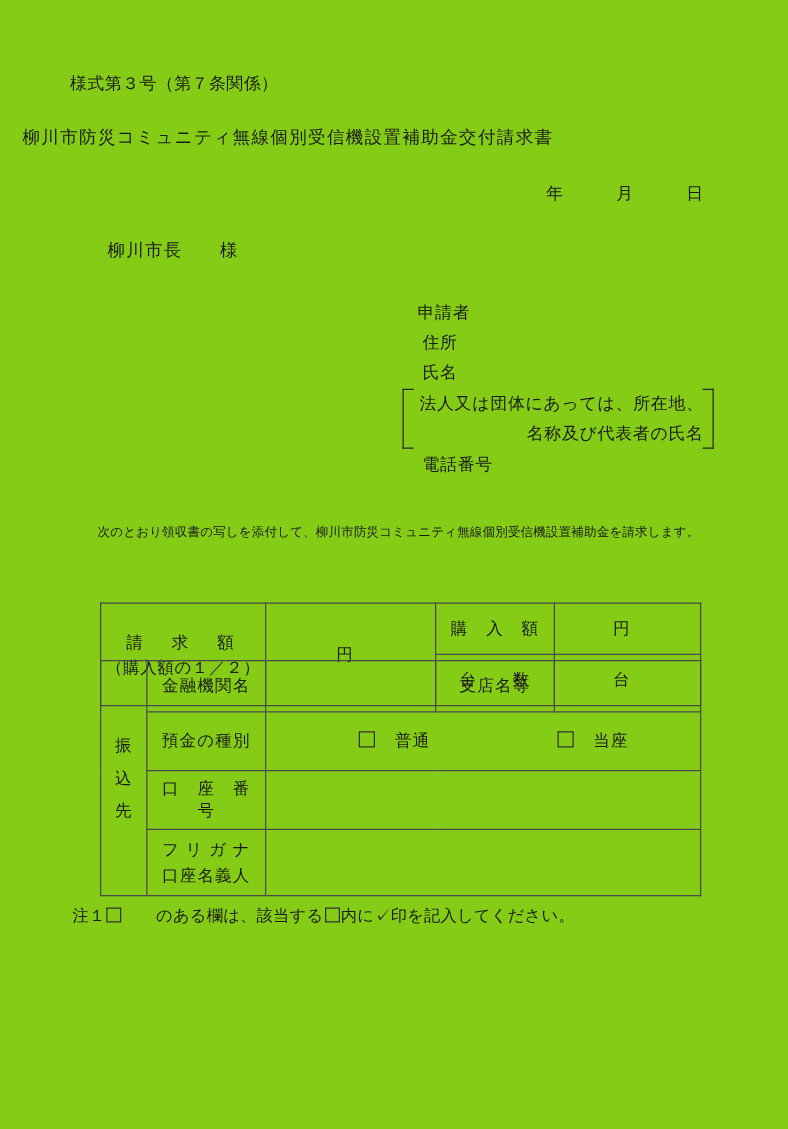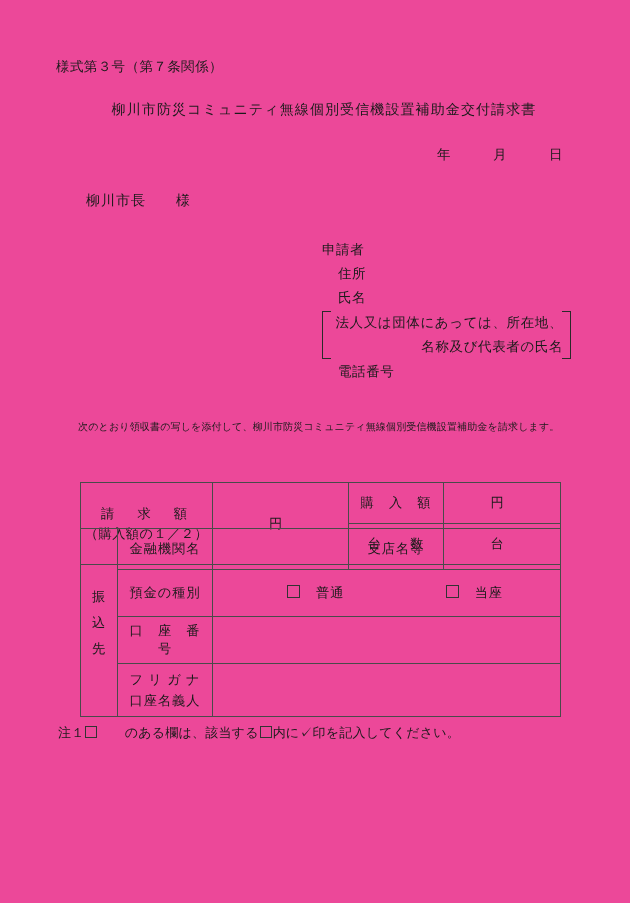--- a/index.html
+++ b/index.html
@@ -12,36 +12,35 @@
     width: 630px;
     height: 903px;
     position: relative;
     font-family: "Liberation Serif", "DejaVu Serif", serif;
     color: #1b1b1b;
     -webkit-font-smoothing: antialiased;
   }
   .page {
     position: absolute;
     inset: 0;
-    background: #ec4899;
+    background: #84cc16;
     padding-left: 24px;
   }
 
   
   .abs { position: absolute; white-space: pre; }
 
   
   #form-number {
     left: 56px; top: 58px;
     font-size: 13.5px;
     letter-spacing: 0.4px;
   }
   #doc-title {
     left: 0; right: 0; top: 101px;
-    text-align: center;
     font-size: 14px;
     letter-spacing: 1.1px;
     white-space: normal;
     padding-left: 18px;
   }
   #date-line {
     left: 437px; top: 146px;
     font-size: 13.5px;
     letter-spacing: 0.5px;
   }
@@ -53,21 +52,21 @@
   }
 
   
   #applicant-block {
     position: absolute;
     left: 322px; top: 238px;
     font-size: 13.5px;
     line-height: 24px;
     letter-spacing: 0.6px;
   }
-  #applicant-block .lv0 { margin-left: 0; }
+  #applicant-block .lv0 { margin-left: 12px; }
   #applicant-block .lv1 { margin-left: 16px; }
 
   .bracket-note {
     position: relative;
     margin-left: 0px;
     padding: 1px 0 1px 9px;
     width: 232px;
     line-height: 24px;
     text-align: right;
   }

